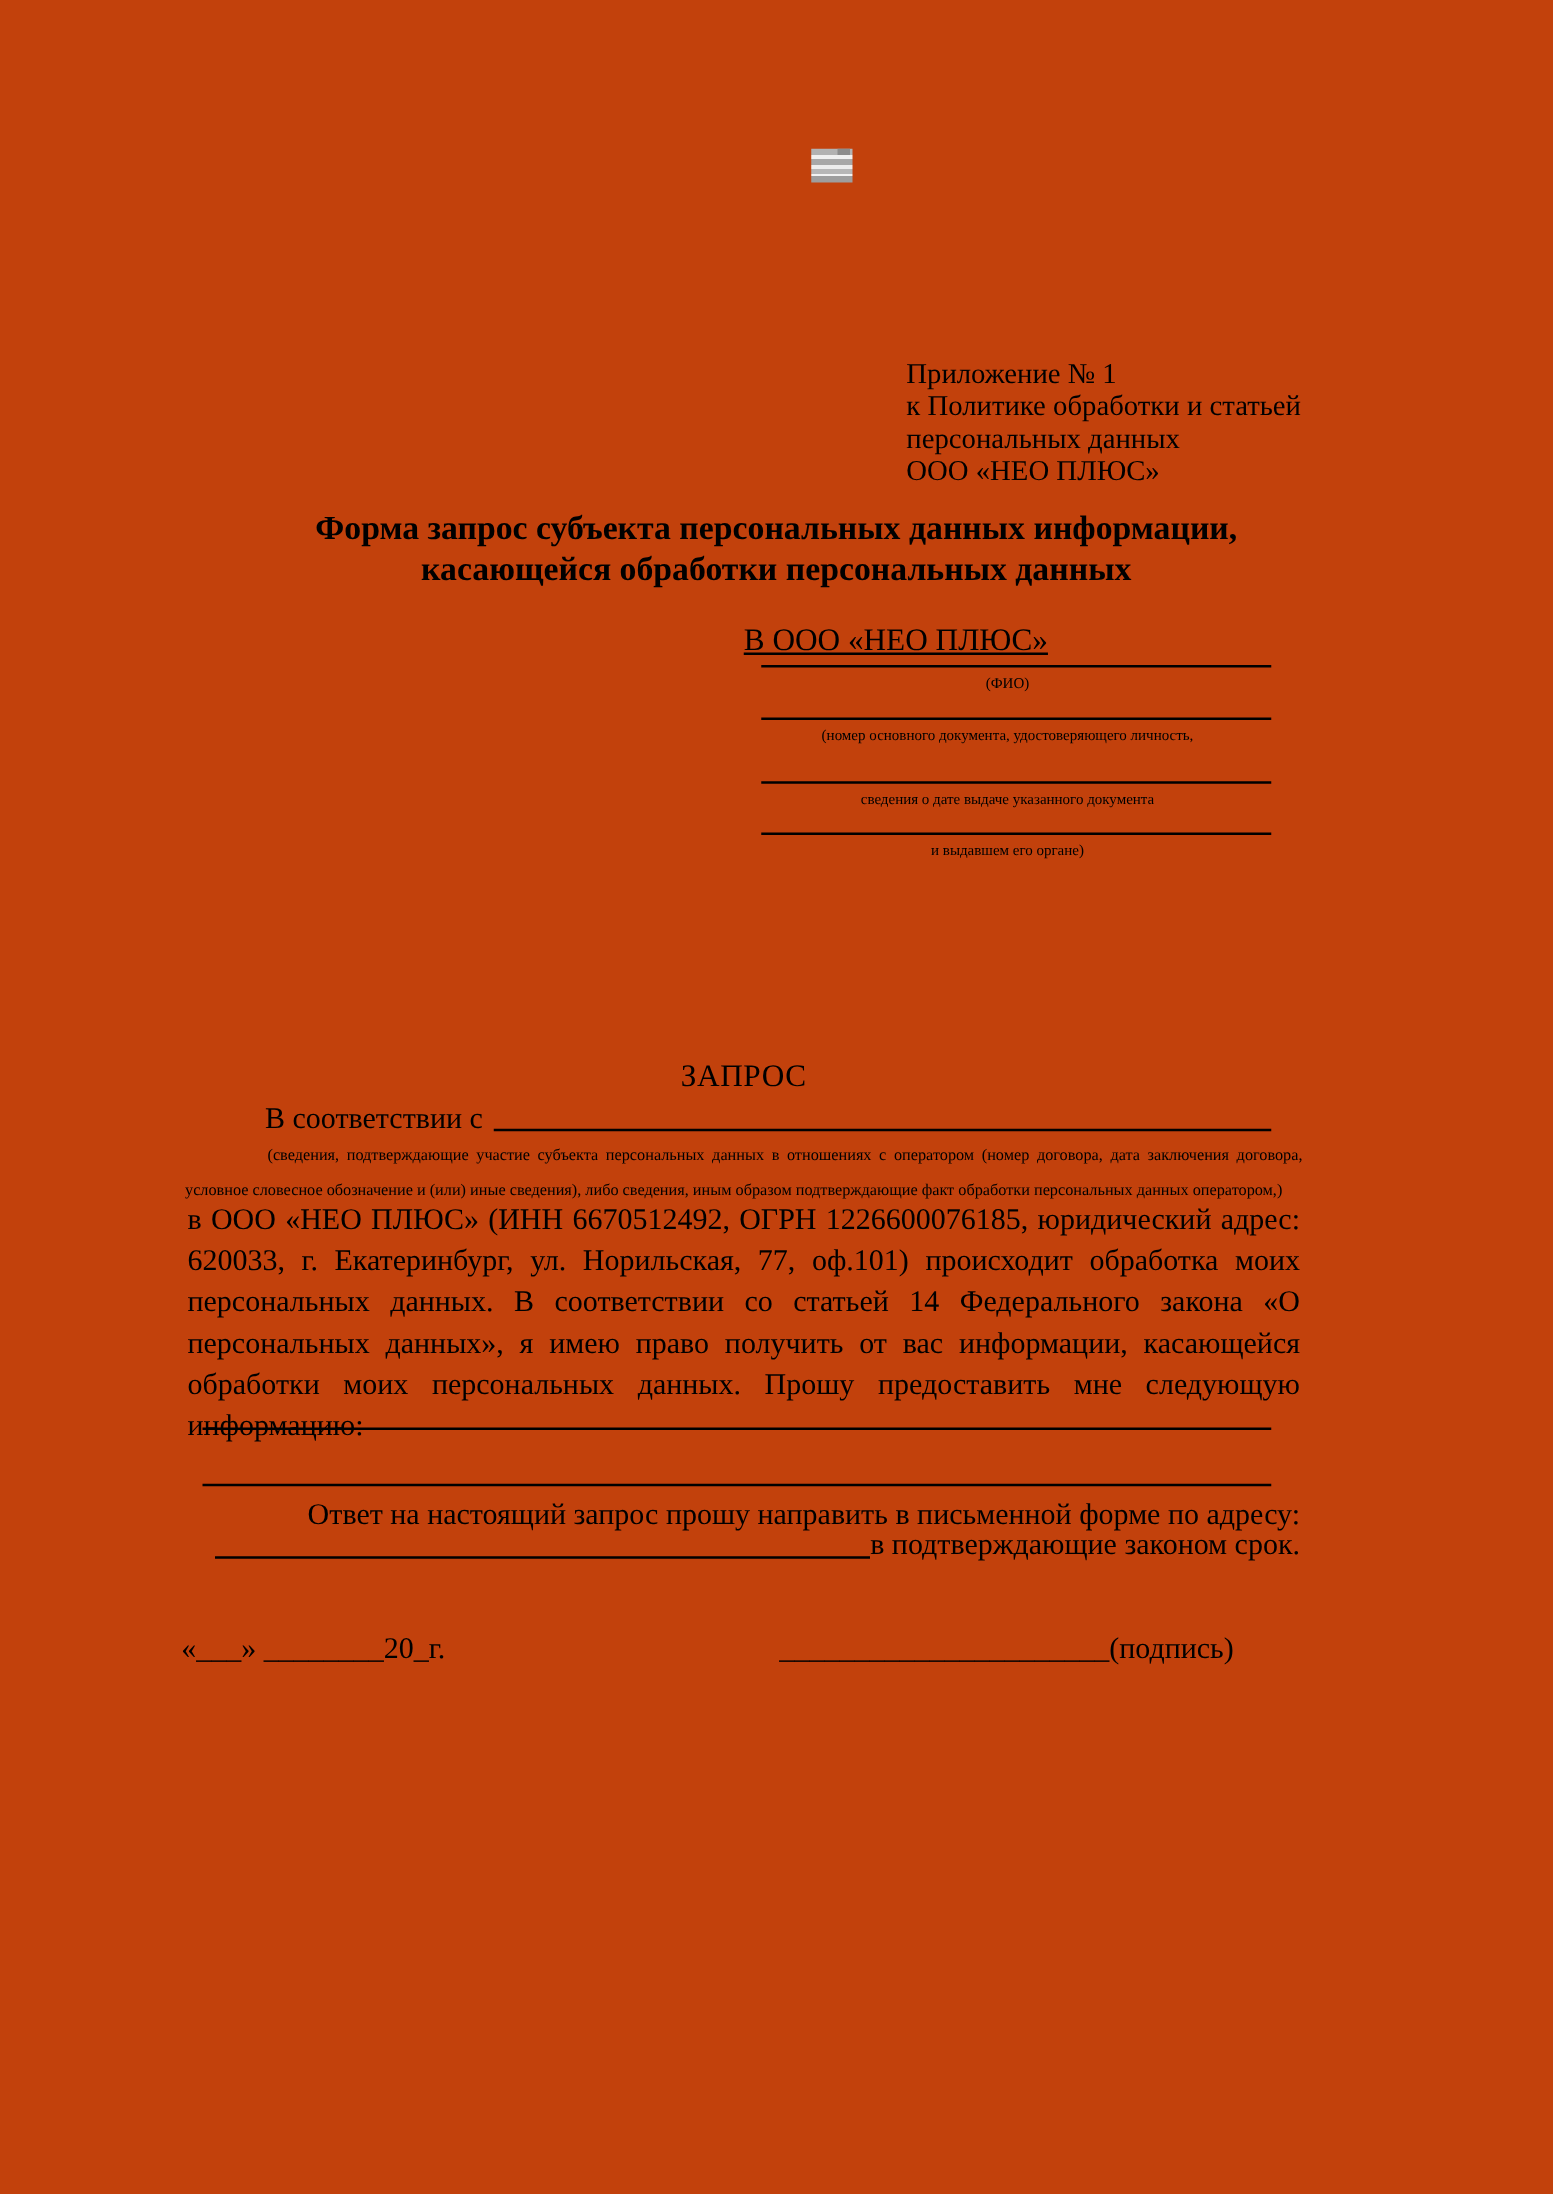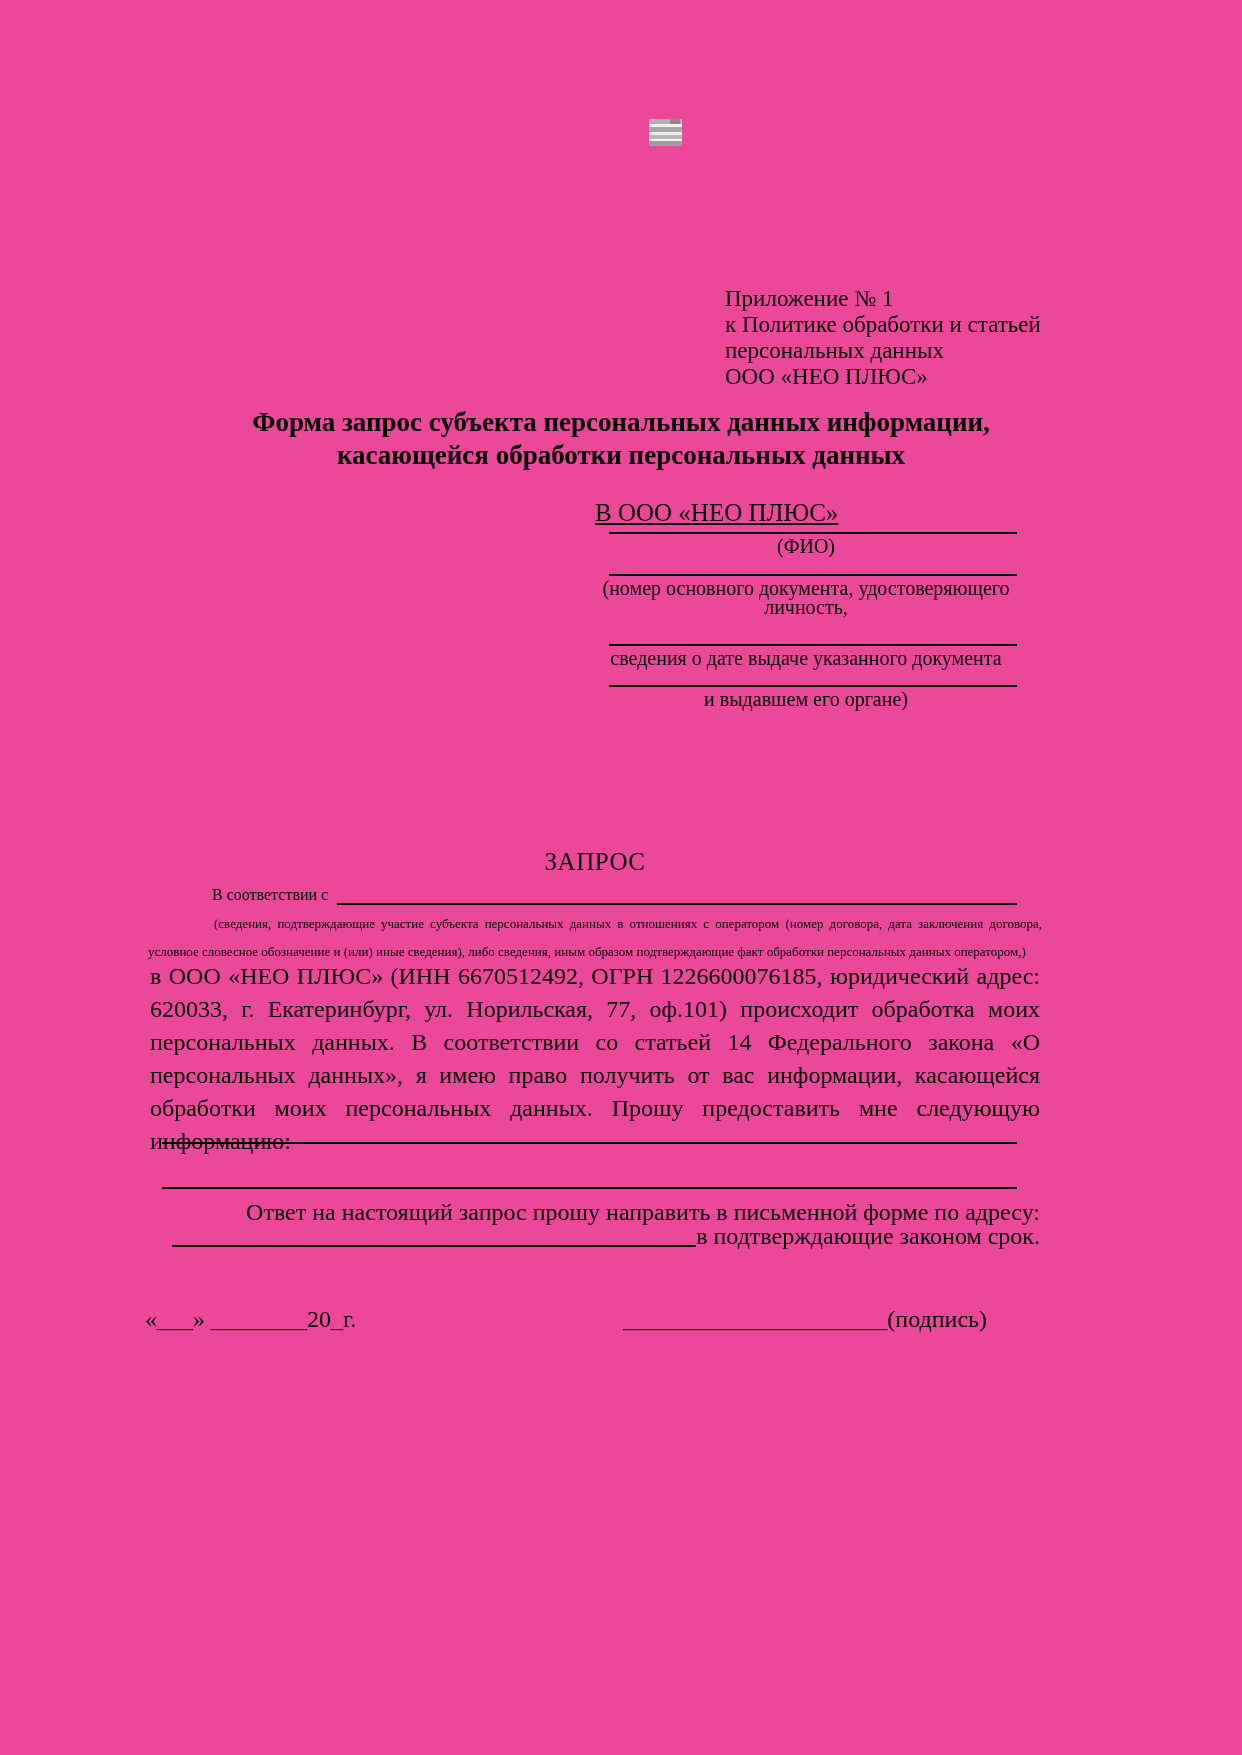--- a/index.html
+++ b/index.html
@@ -4,21 +4,21 @@
 <style>
   html, body {
     margin: 0;
     padding: 0;
     background: #ffffff;
   }
   .page {
     position: relative;
     width: 1242px;
     height: 1755px;
-    background: #ec4899;
+    background: #c2410c;
     color: #000000;
     font-family: "Liberation Serif", "DejaVu Serif", serif;
     overflow: hidden;
   }
 
   
   .embedded-image {
     position: absolute;
     left: 649px;
     top: 119px;
@@ -75,21 +75,21 @@
   .fill-line {
     margin-left: 14px;
     border-bottom: 2px solid #000;
   }
   .fl-1 { height: 5px; }
   .fl-2 { height: 18px; }
   .fl-3 { height: 27px; }
   .fl-4 { height: 17px; }
   .caption {
     margin-top: 3px;
-    font-size: 20px;
+    font-size: 12px;
     line-height: 19px;
     text-align: center;
   }
 
   .zapros {
     position: absolute;
     left: 150px;
     top: 848px;
     width: 890px;
     text-align: center;
@@ -97,21 +97,21 @@
     letter-spacing: 0.5px;
   }
 
   .lead-row {
     position: absolute;
     left: 150px;
     top: 880px;
     width: 867px;
     display: flex;
     align-items: flex-end;
-    font-size: 16px;
+    font-size: 24px;
     line-height: 30px;
   }
   .lead-text { padding-left: 62px; padding-right: 9px; white-space: nowrap; }
   .lead-fill { flex: 1; border-bottom: 2px solid #000; margin-bottom: 5px; }
 
   .small-print {
     position: absolute;
     left: 148px;
     top: 910px;
     width: 894px;

